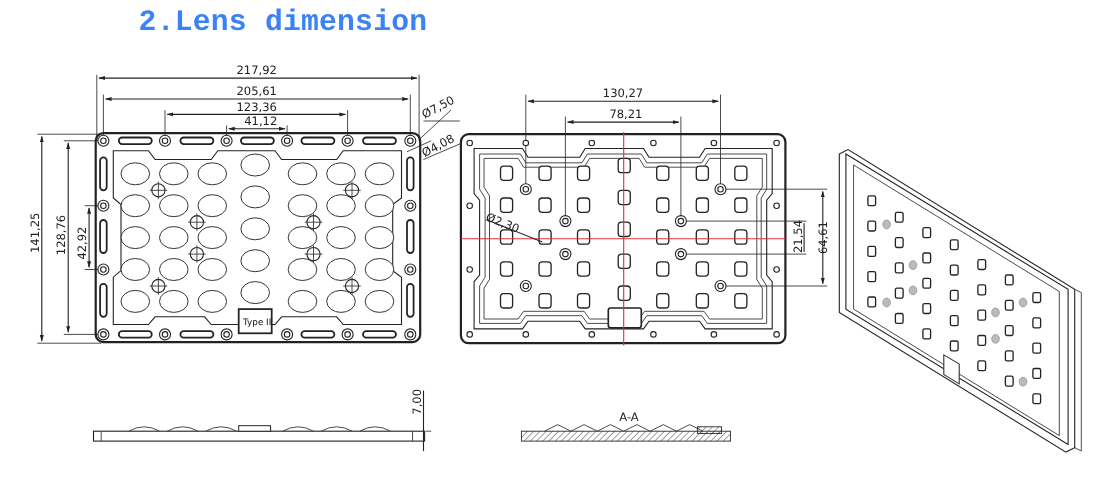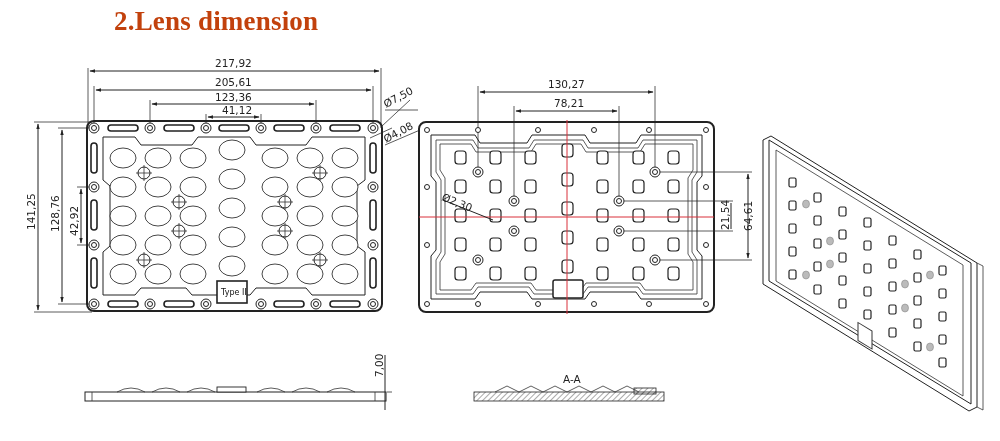--- a/index.html
+++ b/index.html
@@ -1,17 +1,17 @@
 <!DOCTYPE html>
 <html><head>
 <meta charset="utf-8">
 <style>
   html, body { margin: 0; padding: 0; background: #ffffff; }
   body { width: 1000px; height: 441px; position: relative; overflow: hidden; font-family: "DejaVu Sans", sans-serif; }
-  .title { position: absolute; left: 114px; top: 6px; font-family: Liberation Serif, serif; font-weight: bold; font-size: 27px; color: #c2410c; letter-spacing: 0.2px; }
+  .title { position: absolute; left: 126px; top: 6px; font-family: Liberation Mono, monospace; font-weight: bold; font-size: 27px; color: #3b82f6; letter-spacing: 0.2px; }
   svg { position: absolute; left: 0; top: 0; }
   .dim { font-family: "DejaVu Sans", sans-serif; font-size: 10.5px; fill: #222; }
   .dimv { font-family: "DejaVu Sans", sans-serif; font-size: 10.5px; fill: #222; }
   .ln { stroke: #222; stroke-width: 1; fill: none; }
   .thk { stroke: #222; stroke-width: 2; fill: none; }
   .thin { stroke: #333; stroke-width: 0.8; fill: none; }
   .red { stroke: #d9303b; stroke-width: 1; fill: none; }
   .lens { stroke: #333; stroke-width: 0.9; fill: #fff; }
   .slot { stroke: #222; stroke-width: 1.6; fill: #fff; }
   .hole { stroke: #222; stroke-width: 1; fill: #fff; }

